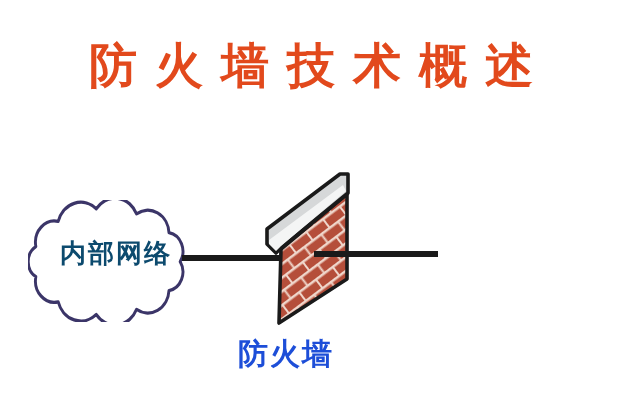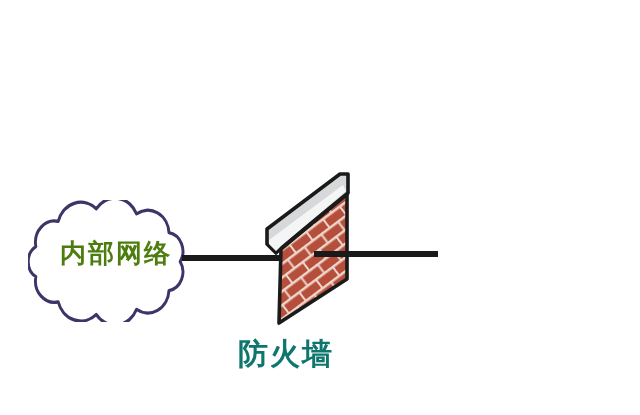--- a/index.html
+++ b/index.html
@@ -14,43 +14,44 @@
     letter-spacing:18px;
     color:#e2491c;
     white-space:nowrap;
   }
   .cloud-wrap{position:absolute;}
   .cloud-wrap svg{display:block;width:100%;height:100%;}
   .cloud-label{
     position:absolute;inset:0;
     display:flex;align-items:center;justify-content:center;
     font-size:26px;font-weight:bold;letter-spacing:2px;
-    color:#4d7c0f;white-space:nowrap;
+    color:#0c4a6e;white-space:nowrap;
   }
   .cloud-internal{left:28px;top:200px;width:160px;height:122px;z-index:1;}
   .cloud-external{left:428px;top:202px;width:188px;height:118px;z-index:1;}
   .cloud-internal .cloud-label{transform:translate(8px,-8px);}
   .cloud-external .cloud-label{transform:translate(-6px,-10px);}
   .link-line{position:absolute;height:6px;background:#1a1a1a;}
   .link-left{left:182px;top:255px;width:99px;z-index:1;}
   .link-right{left:314px;top:251px;width:124px;z-index:3;}
   .wall-wrap{position:absolute;left:256px;top:166px;width:112px;height:170px;z-index:2;}
   .wall-wrap svg{display:block;width:100%;height:100%;}
   .firewall-label{
     position:absolute;left:222px;top:334px;width:128px;
     text-align:center;
     font-size:30px;font-weight:bold;letter-spacing:2px;
-    color:#0f766e;z-index:4;white-space:nowrap;
+    color:#1d4ed8;z-index:4;white-space:nowrap;
   }
 </style>
 </head>
 <body>
 
 <div class="stage">
 
+  <div class="page-title">防火墙技术概述</div>
 
   <div class="cloud-wrap cloud-internal">
     <svg viewBox="10 11 143 97" preserveAspectRatio="none">
       <path d="M146,60 A15,15 0 0 1 136,83 A19,19 0 0 1 107,98 A21,21 0 0 1 71,102 A21,21 0 0 1 37,92 A17,17 0 0 1 17,72 A14,14 0 0 1 17,48 A17,17 0 0 1 37,28 A21,21 0 0 1 71,18 A21,21 0 0 1 107,22 A19,19 0 0 1 136,37 A15,15 0 0 1 146,60 Z" fill="#ffffff" stroke="#3b3568" stroke-width="2.6" stroke-linejoin="round"></path>
     </svg>
     <div class="cloud-label">内部网络</div>
   </div>
 
 
   <div class="link-line link-left"></div>

